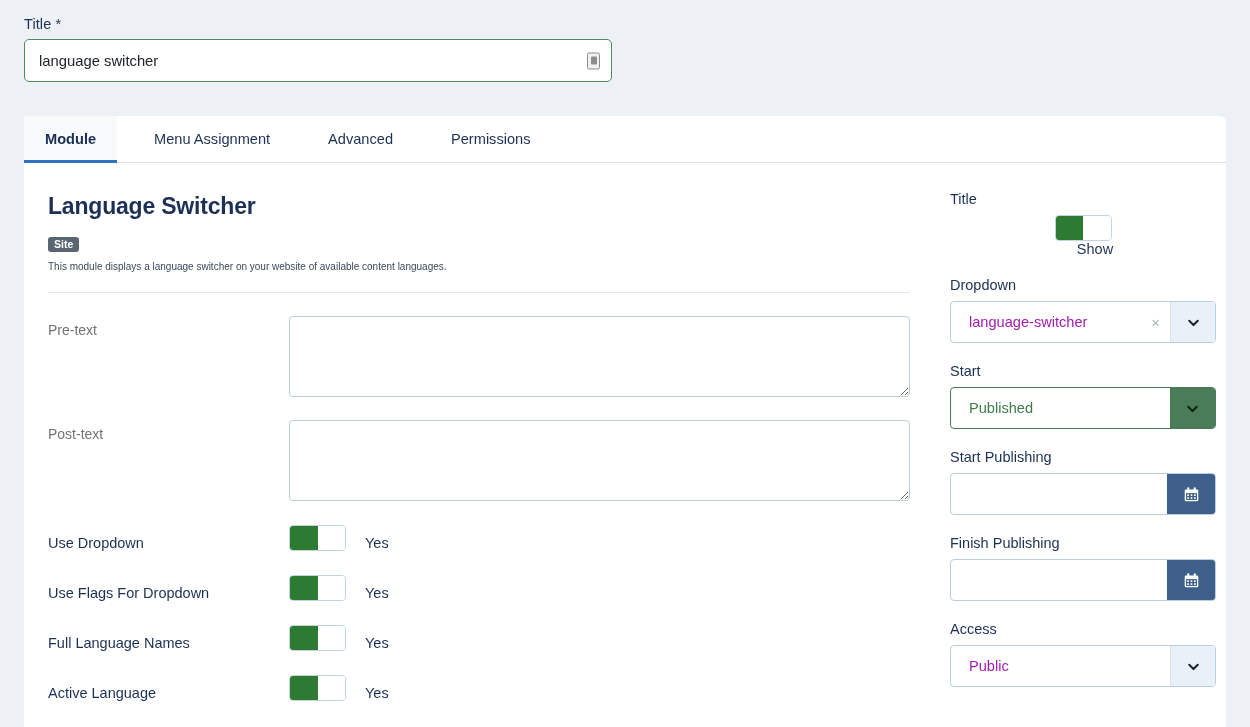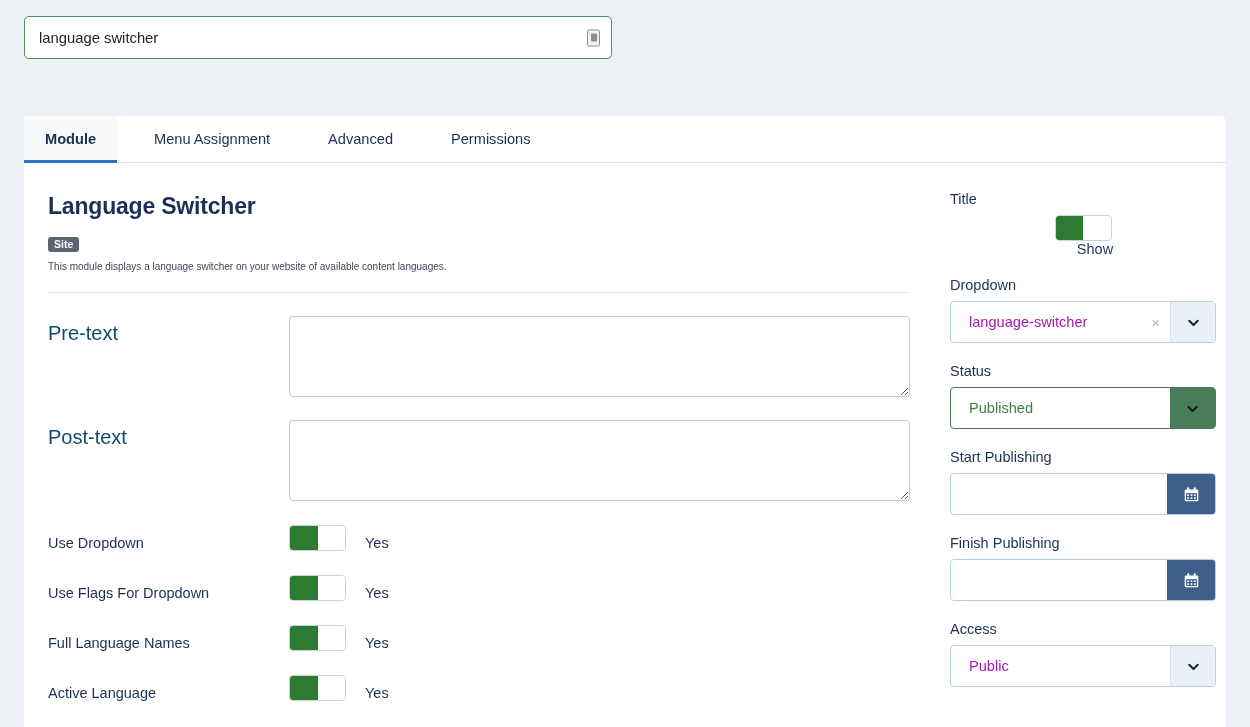--- a/index.html
+++ b/index.html
@@ -78,21 +78,21 @@
     padding: 2.5px 6px; line-height: 1;
   }
   .module-desc {
     font-size: 10px; color: #3b4a5e; margin: 9px 0 8px 0;
   }
   .divider { height: 1px; background: #e2e7ee; margin: 20px 0 0 0; }
 
   
   .form-row { display: flex; align-items: flex-start; margin-top: 23px; }
   .form-row .lbl {
-    width: 241px; flex: 0 0 241px; font-size: 20px; color: #0c4a6e;
+    width: 241px; flex: 0 0 241px; font-size: 14px; color: #737373;
     padding-top: 6px;
   }
   .ta {
     width: 621px; height: 81px; border: 1px solid #b9cde3; border-radius: 4px;
     background: #fff; resize: vertical; outline: none;
     font-family: "Liberation Sans", sans-serif; font-size: 14px;
     color: #21252b; padding: 7px 9px;
   }
 
   
@@ -154,20 +154,21 @@
   }
 
   svg.chev { width: 17px; height: 17px; }
 </style>
 </head>
 <body>
 
 <div class="page">
 
   <div class="title-block">
+    <label class="field-label">Title *</label>
     <div class="title-input-wrap">
       <input class="title-input" type="text" value="language switcher" style="">
       <span class="autofill-icon"></span>
     </div>
   </div>
 
   <div class="card">
 
     <div class="tabs">
       <button class="tab active">Module</button>
@@ -259,21 +260,21 @@
             <span class="clear">×</span>
             <span class="caret">
               <svg class="chev" viewBox="0 0 20 20" fill="none" stroke="#1c2430" stroke-width="2.4" stroke-linecap="round" stroke-linejoin="round">
                   <path d="M5 8l5 5 5-5"></path>
                 </svg>
             </span>
           </div>
         </div>
 
         <div class="side-group">
-          <label class="side-label">Status</label>
+          <label class="side-label">Start</label>
           <div class="select green">
             <span class="val">Published</span>
             <span class="caret">
               <svg class="chev" viewBox="0 0 20 20" fill="none" stroke="#11210f" stroke-width="2.4" stroke-linecap="round" stroke-linejoin="round">
                   <path d="M5 8l5 5 5-5"></path>
                 </svg>
             </span>
           </div>
         </div>
 

